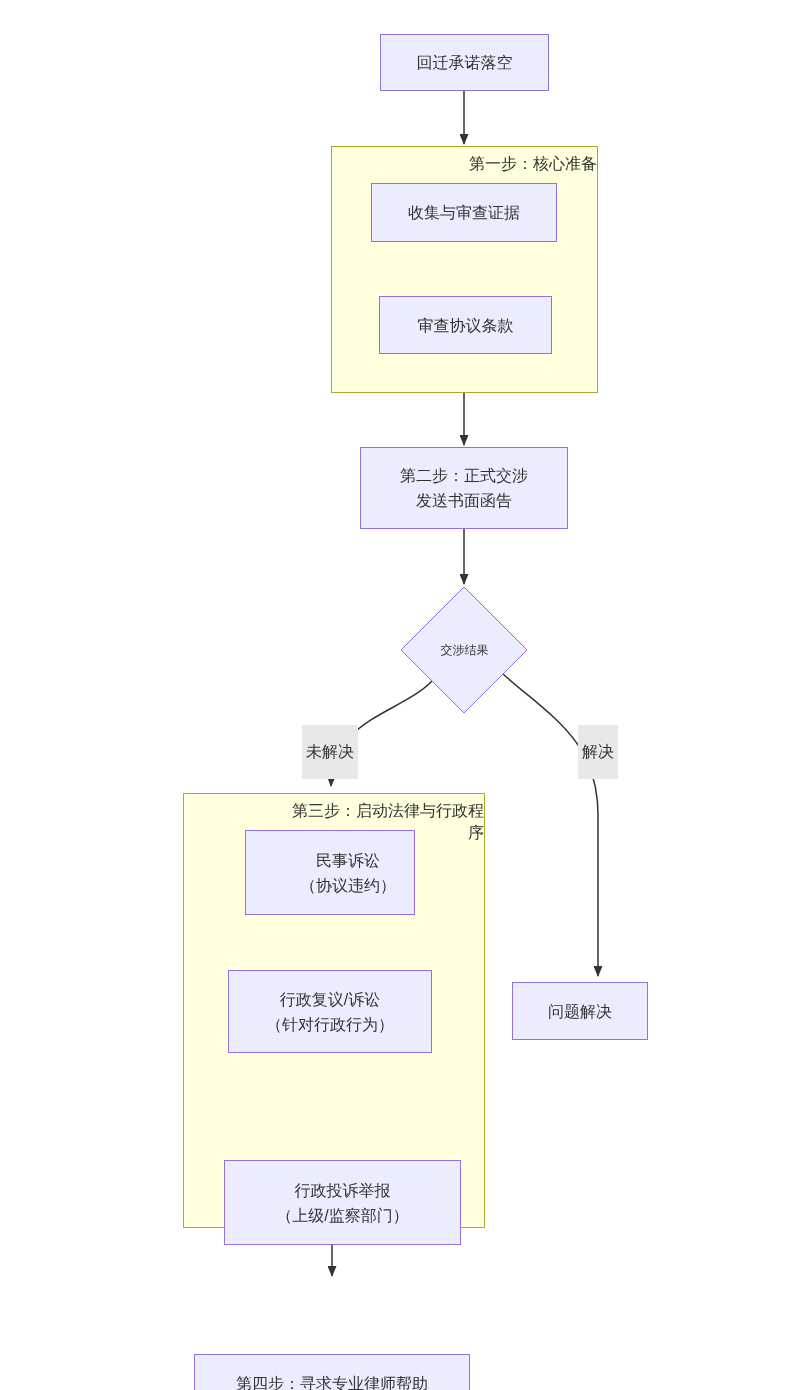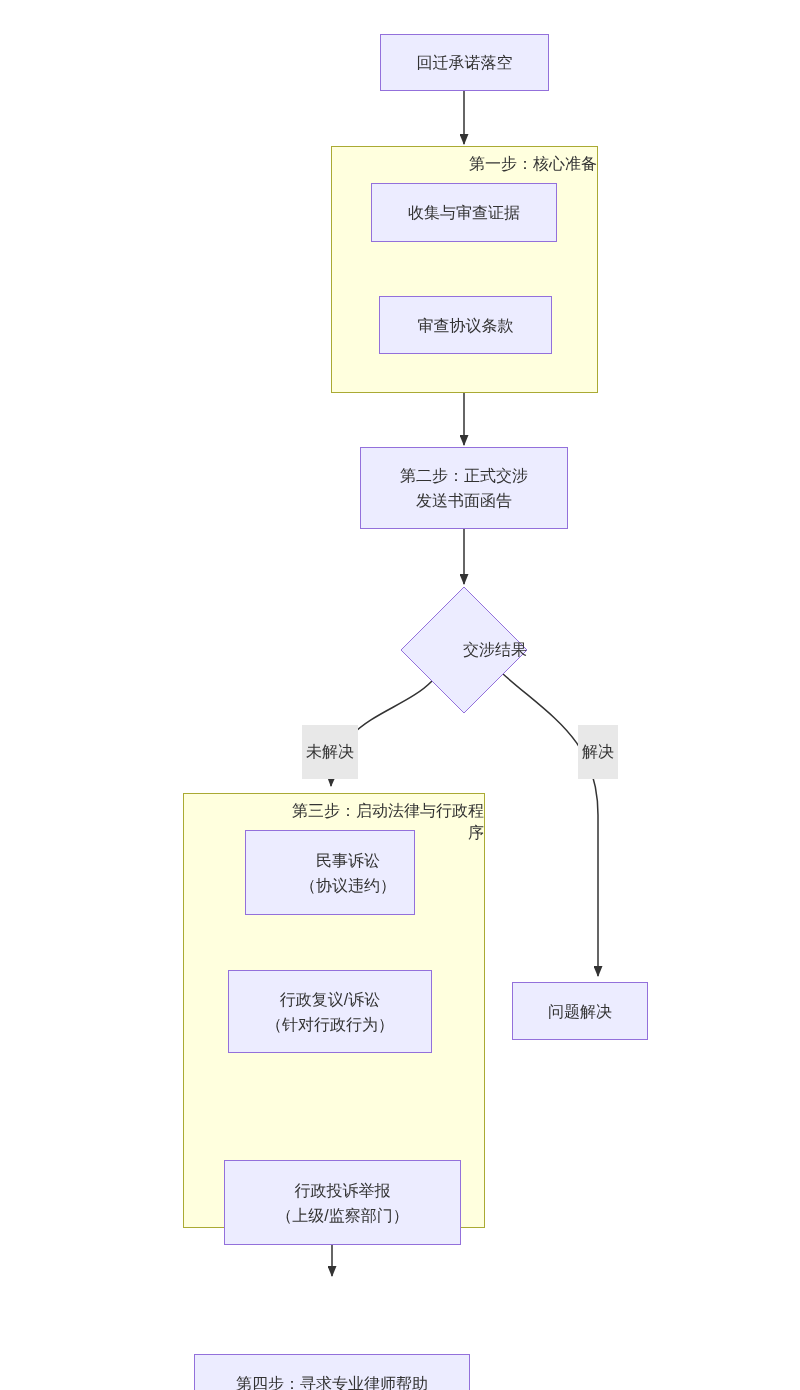--- a/index.html
+++ b/index.html
@@ -54,22 +54,22 @@
     flex-direction: column;
     align-items: center;
     justify-content: center;
     text-align: center;
     font-size: 16px;
     line-height: 25px;
     z-index: 2;
   }
   .diamond-label {
     position: absolute;
-    text-align: right;
-    font-size: 16px;
+    text-align: center;
+    font-size: 12px;
     line-height: 26px;
     z-index: 2;
   }
   .edge-label {
     position: absolute;
     transform: translate(-50%, -50%);
     background: var(--label-bg, #e8e8e8);
     padding: 16px 4px;
     font-size: 16px;
     line-height: 22px;

